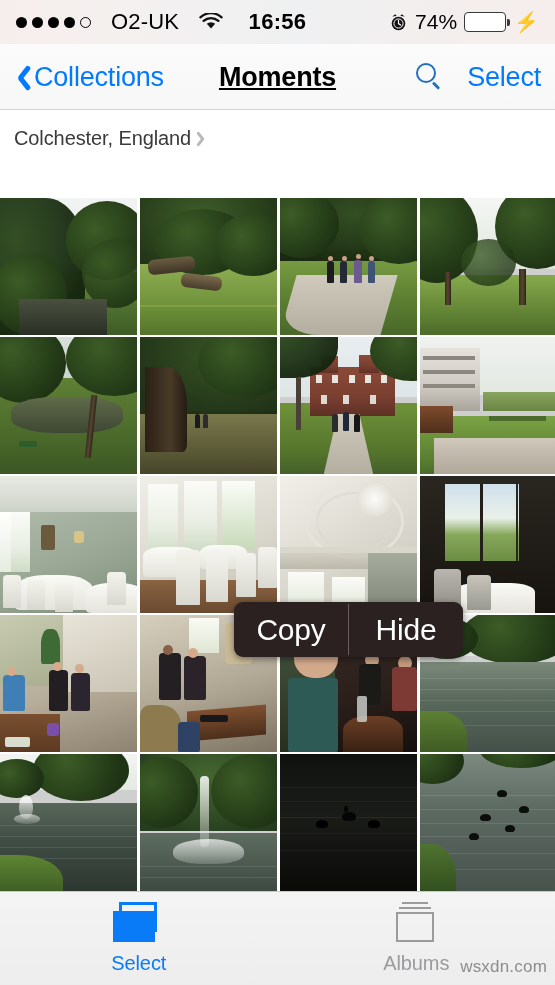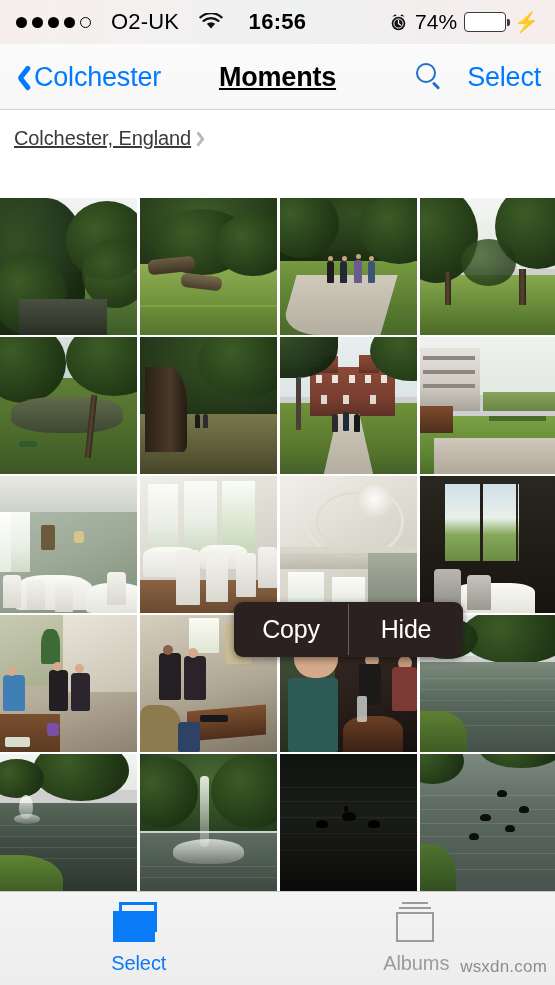--- a/index.html
+++ b/index.html
@@ -110,21 +110,21 @@
     z-index: 20;
   }
   .mh-row1 { display: flex; align-items: baseline; justify-content: space-between; }
   .mh-title { font-size: 25px; color: #111; letter-spacing: -.3px; }
   .mh-share { font-size: 25px; color: #007aff; letter-spacing: -.2px; cursor: pointer; }
   .mh-row2 {
     display: flex; align-items: center; justify-content: space-between;
     margin-top: 7px;
   }
   .mh-sub-wrap { display: flex; align-items: center; gap: 9px; cursor: pointer; }
-  .mh-sub { font-size: 20px; color: #3a3a3a; letter-spacing: -.1px; text-decoration: underline; }
+  .mh-sub { font-size: 20px; color: #3a3a3a; letter-spacing: -.1px; }
   .chev-right-sm { width: 9px; height: 17px; position: relative; }
   .chev-right-sm::before, .chev-right-sm::after {
     content: ""; position: absolute; left: 2px; width: 3.4px; height: 10px;
     background: #b8b8bd; border-radius: 2px;
   }
   .chev-right-sm::before { top: 0px; transform: rotate(-38deg); transform-origin: bottom center; }
   .chev-right-sm::after { top: 8px; transform: rotate(38deg); transform-origin: top center; }
   .mh-date { font-size: 20px; color: #111; letter-spacing: -.1px; }
 
   
@@ -189,21 +189,21 @@
     position: absolute; left: 234px; top: 602px;
     width: 229px; height: 55px;
     background: #2b2120;
     border-radius: 9px;
     display: flex; align-items: stretch;
     z-index: 60;
     box-shadow: 0 2px 7px rgba(0,0,0,.45);
   }
   .popup-item {
     flex: 1; display: flex; align-items: center; justify-content: center;
-    color: #fff; font-size: 25px; letter-spacing: -.2px; cursor: pointer;
+    color: #fff; font-size: 30px; letter-spacing: -.2px; cursor: pointer;
   }
   .popup-divider { width: 1px; background: #6c5c5b; margin: 2px 0; }
 
   
   .tabbar {
     position: absolute; left: 0; bottom: 0; width: 555px; height: 93px;
     background: linear-gradient(180deg, rgba(243,243,243,.93) 0%, rgba(236,236,236,.95) 100%);
     border-top: 1px solid #c9c9cb;
     display: flex; z-index: 50;
   }
@@ -279,21 +279,21 @@
       <span class="battery">
         <span class="battfill" style="width:74%"></span>
       </span>
       <span class="bolt">⚡</span>
     </div>
   </div>
 
   <div class="navbar">
     <div class="nav-back">
       <span class="chev-left"></span>
-      <span class="nav-back-label">Colchester</span>
+      <span class="nav-back-label">Collections</span>
     </div>
     <div class="nav-title">Moments</div>
     <div class="nav-right">
       <span class="search-icon">
         <span class="circ"></span>
         <span class="hand"></span>
       </span>
       <span class="nav-select">Select</span>
     </div>
   </div>

